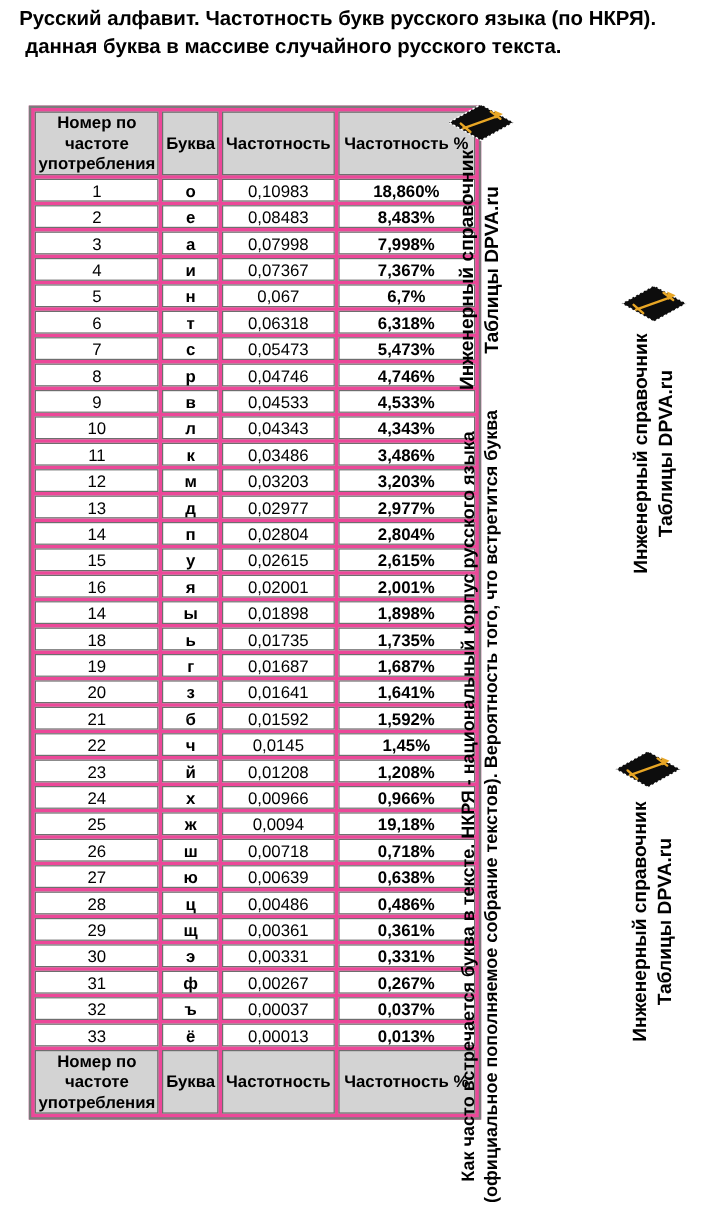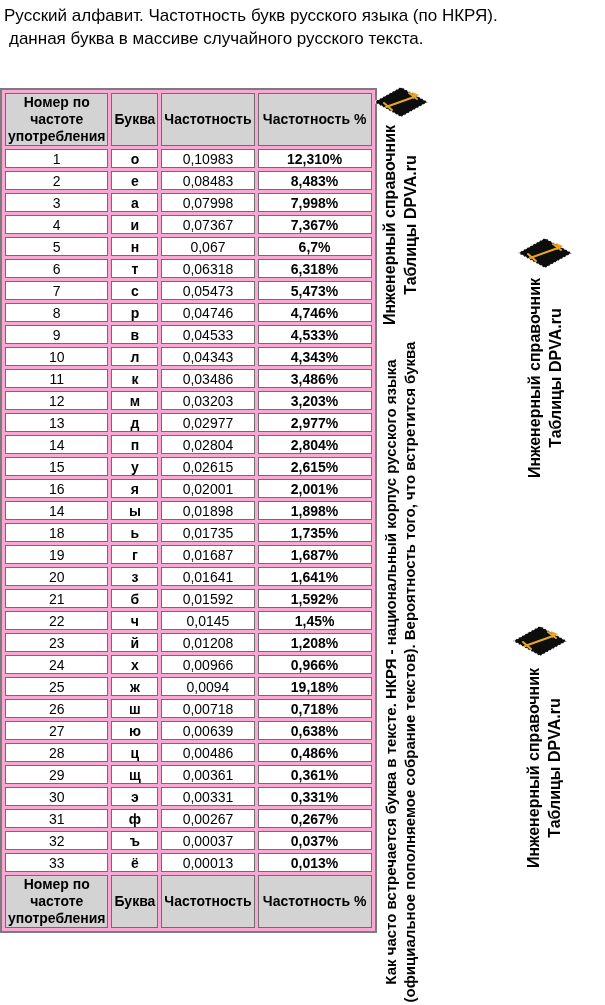--- a/index.html
+++ b/index.html
@@ -7,31 +7,31 @@
   body {
     position:relative;
     width:605px; height:1005px;
     overflow:hidden;
     font-family:"Liberation Sans", sans-serif;
     color:#000000;
   }
 
   
   .title {
-    position:absolute; left:4px; top:4px; width:580px;
-    font-size:17px; font-weight:normal; line-height:23px;
+    position:absolute; left:16px; top:4px; width:580px;
+    font-size:17px; font-weight:bold; line-height:23px;
   }
   .title .l3 { padding-left:5px; }
 
   
   table.freq {
-    position:absolute; left:0; top:88px;
+    position:absolute; left:24px; top:88px;
     border-collapse:separate; border-spacing:3px;
     border:2px solid #7b7b7b;
-    background:#f9a8d4;
+    background:#ec4899;
   }
   table.freq th, table.freq td {
     border:1px solid #6e6e6e;
     text-align:center; vertical-align:middle;
     font-size:14px;
     background:#ffffff;
   }
   table.freq th {
     background:#d3d3d3;
     height:52px;
@@ -81,21 +81,21 @@
       <th class="col-letter">Буква</th>
       <th class="col-freq">Частотность</th>
       <th class="col-pct">Частотность %</th>
     </tr>
   </thead>
   <tbody>
       <tr>
         <td>1</td>
         <td class="letter">о</td>
         <td>0,10983</td>
-        <td class="pct">12,310%</td>
+        <td class="pct">18,860%</td>
       </tr>
       <tr>
         <td>2</td>
         <td class="letter">е</td>
         <td>0,08483</td>
         <td class="pct">8,483%</td>
       </tr>
       <tr>
         <td>3</td>
         <td class="letter">а</td>

